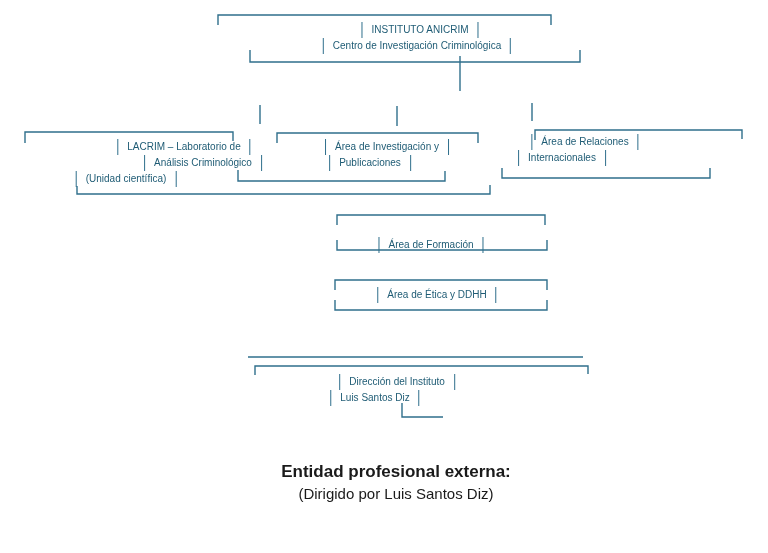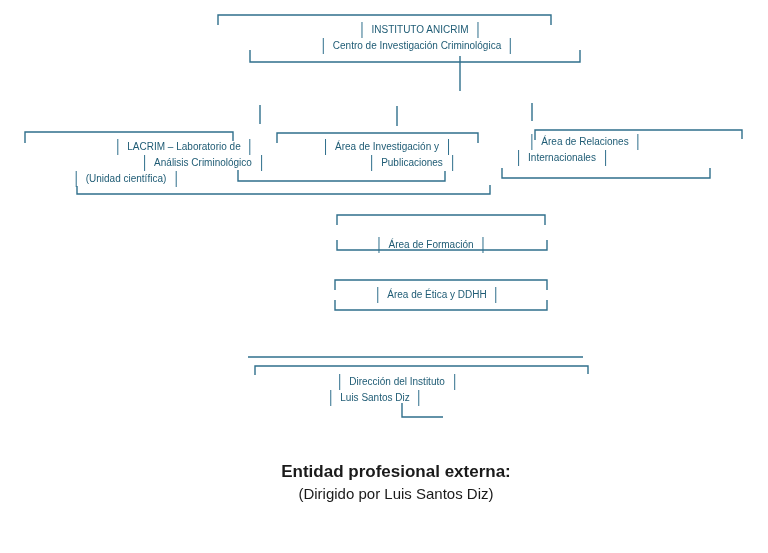--- a/index.html
+++ b/index.html
@@ -75,21 +75,21 @@
   </div>
 
   <div>
     <span class="nline" style="left:184px;top:139px;">LACRIM – Laboratorio de</span>
     <span class="nline" style="left:203px;top:155px;">Análisis Criminológico</span>
     <span class="nline" style="left:126px;top:171px;">(Unidad científica)</span>
   </div>
 
   <div>
     <span class="nline" style="left:387px;top:139px;">Área de Investigación y</span>
-    <span class="nline" style="left:370px;top:155px;margin-left:42px;">Publicaciones</span>
+    <span class="nline" style="left:370px;top:155px;">Publicaciones</span>
   </div>
 
   <div>
     <span class="nline" style="left:585px;top:134px;">Área de Relaciones</span>
     <span class="nline" style="left:562px;top:150px;">Internacionales</span>
   </div>
 
   <div>
     <span class="nline" style="left:431px;top:222px;margin-top:15px;">Área de Formación</span>
   </div>

